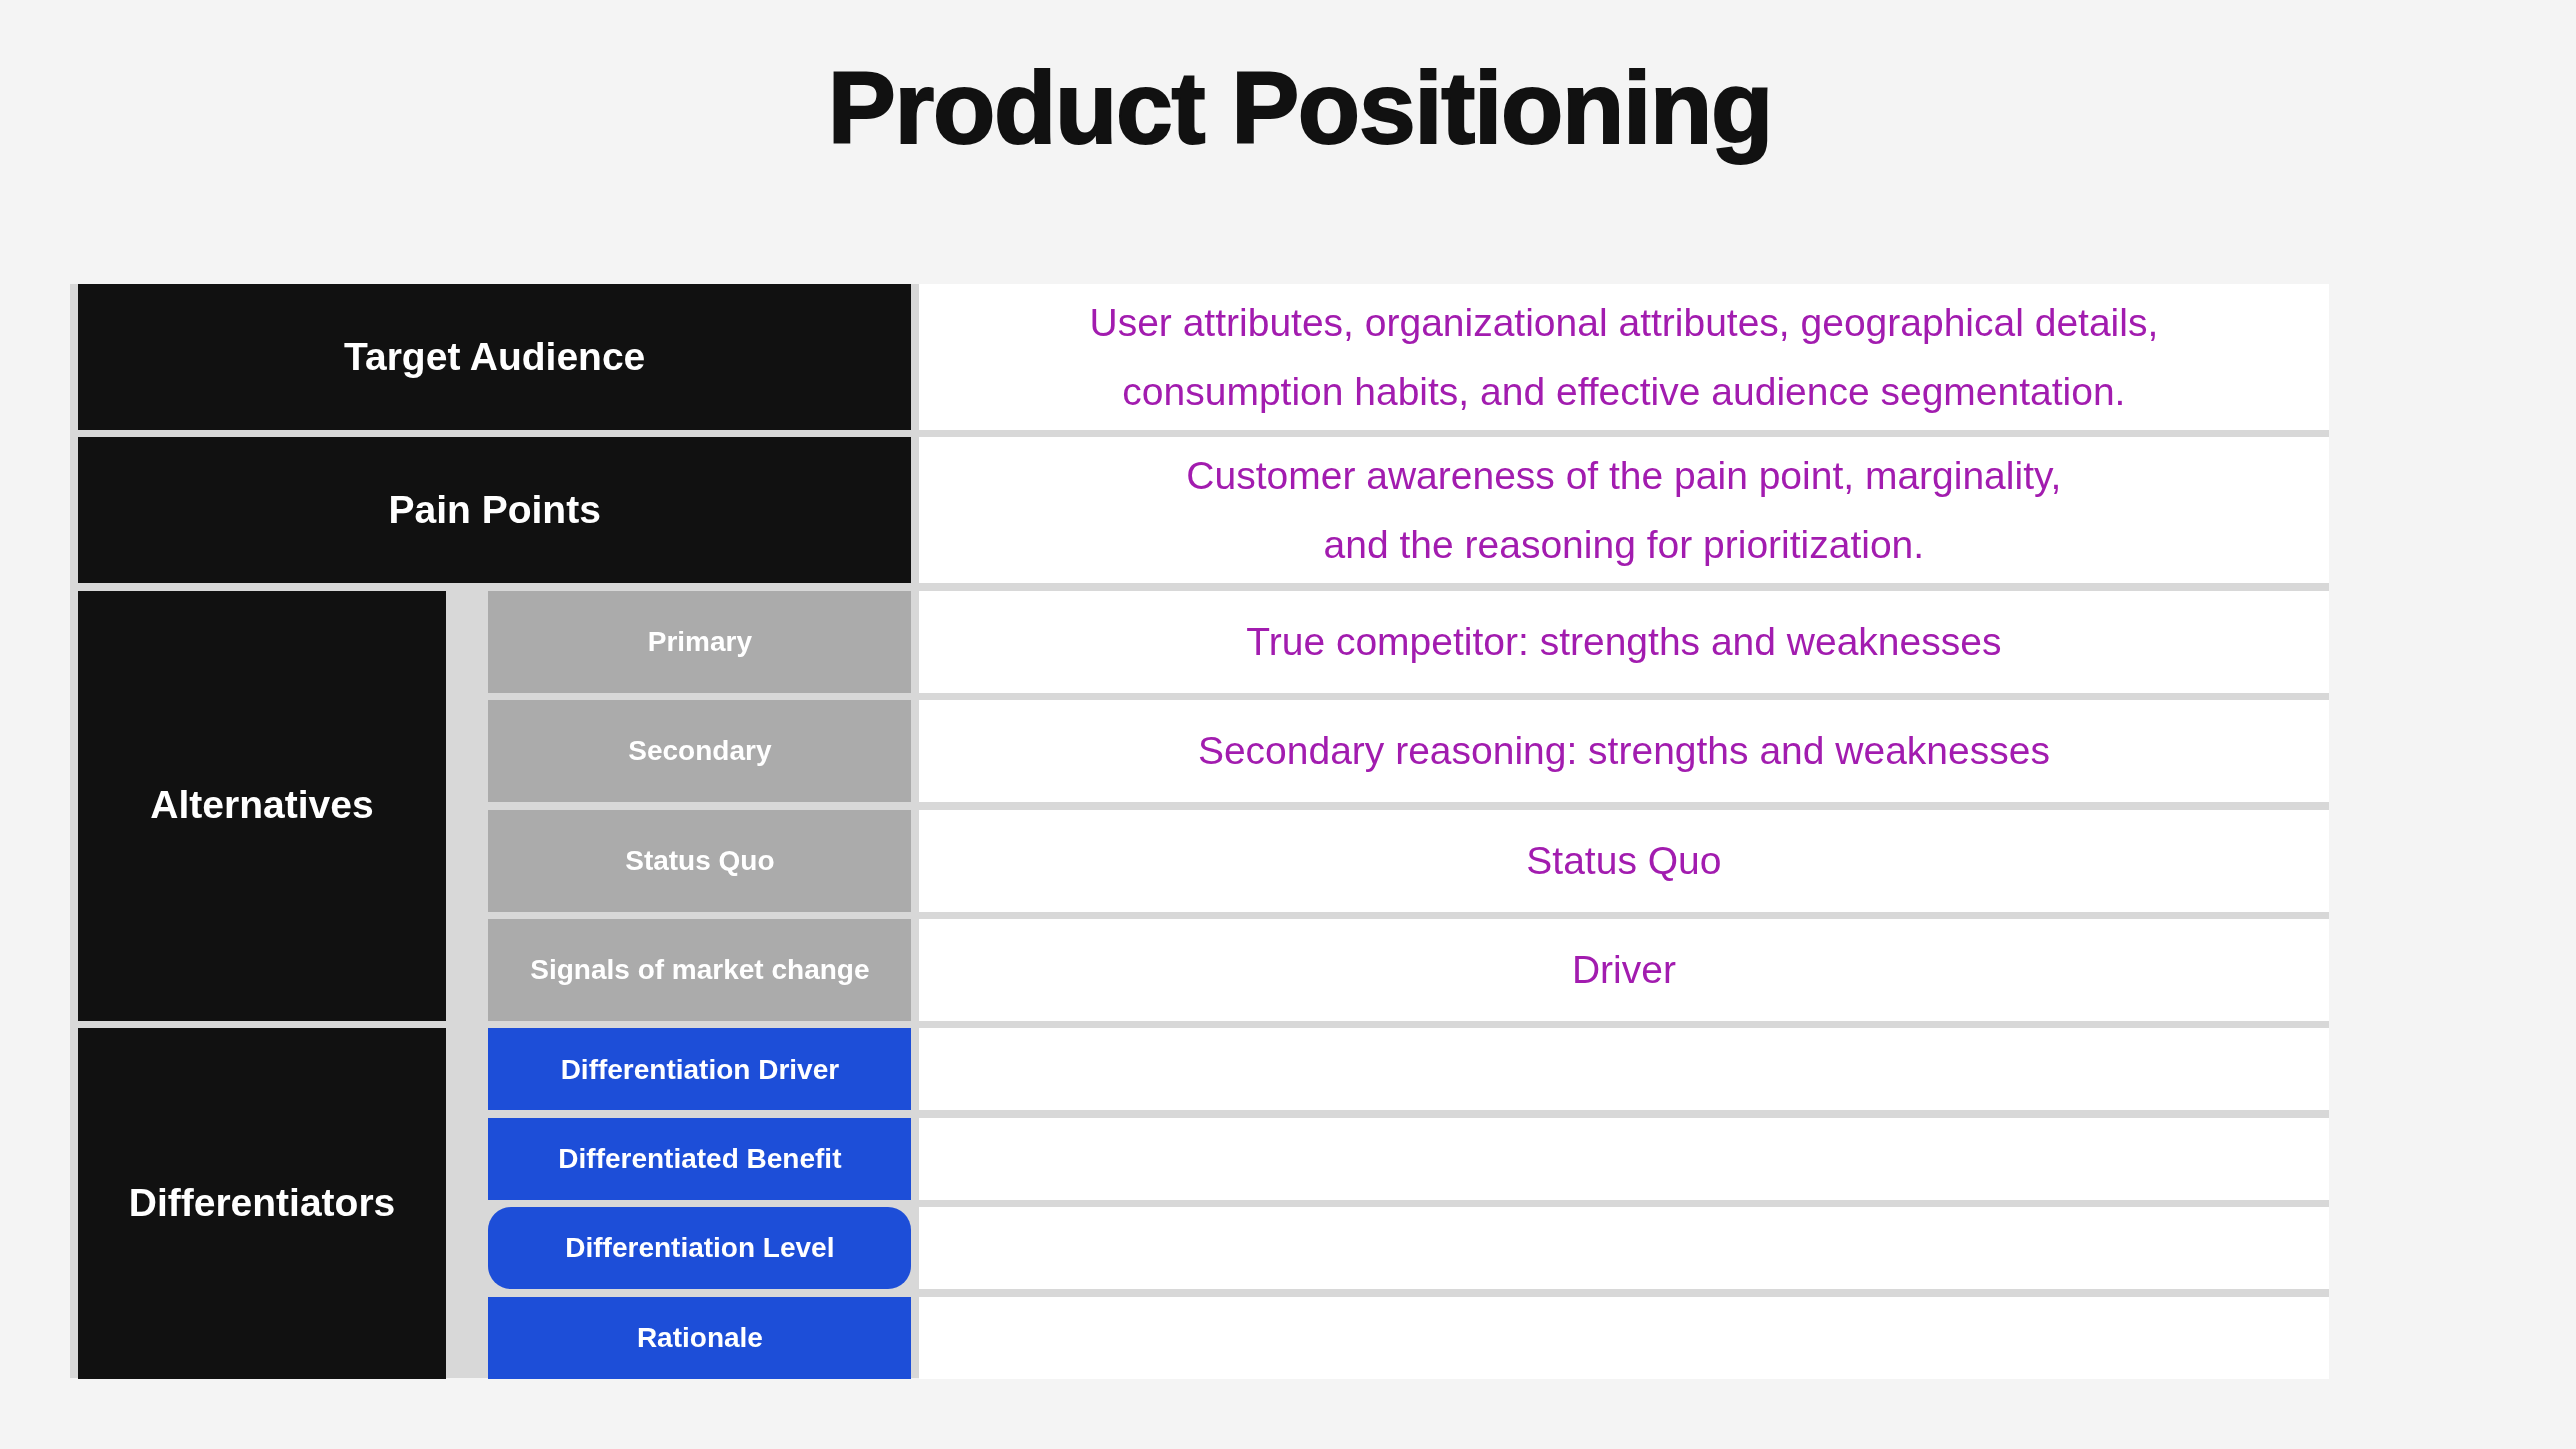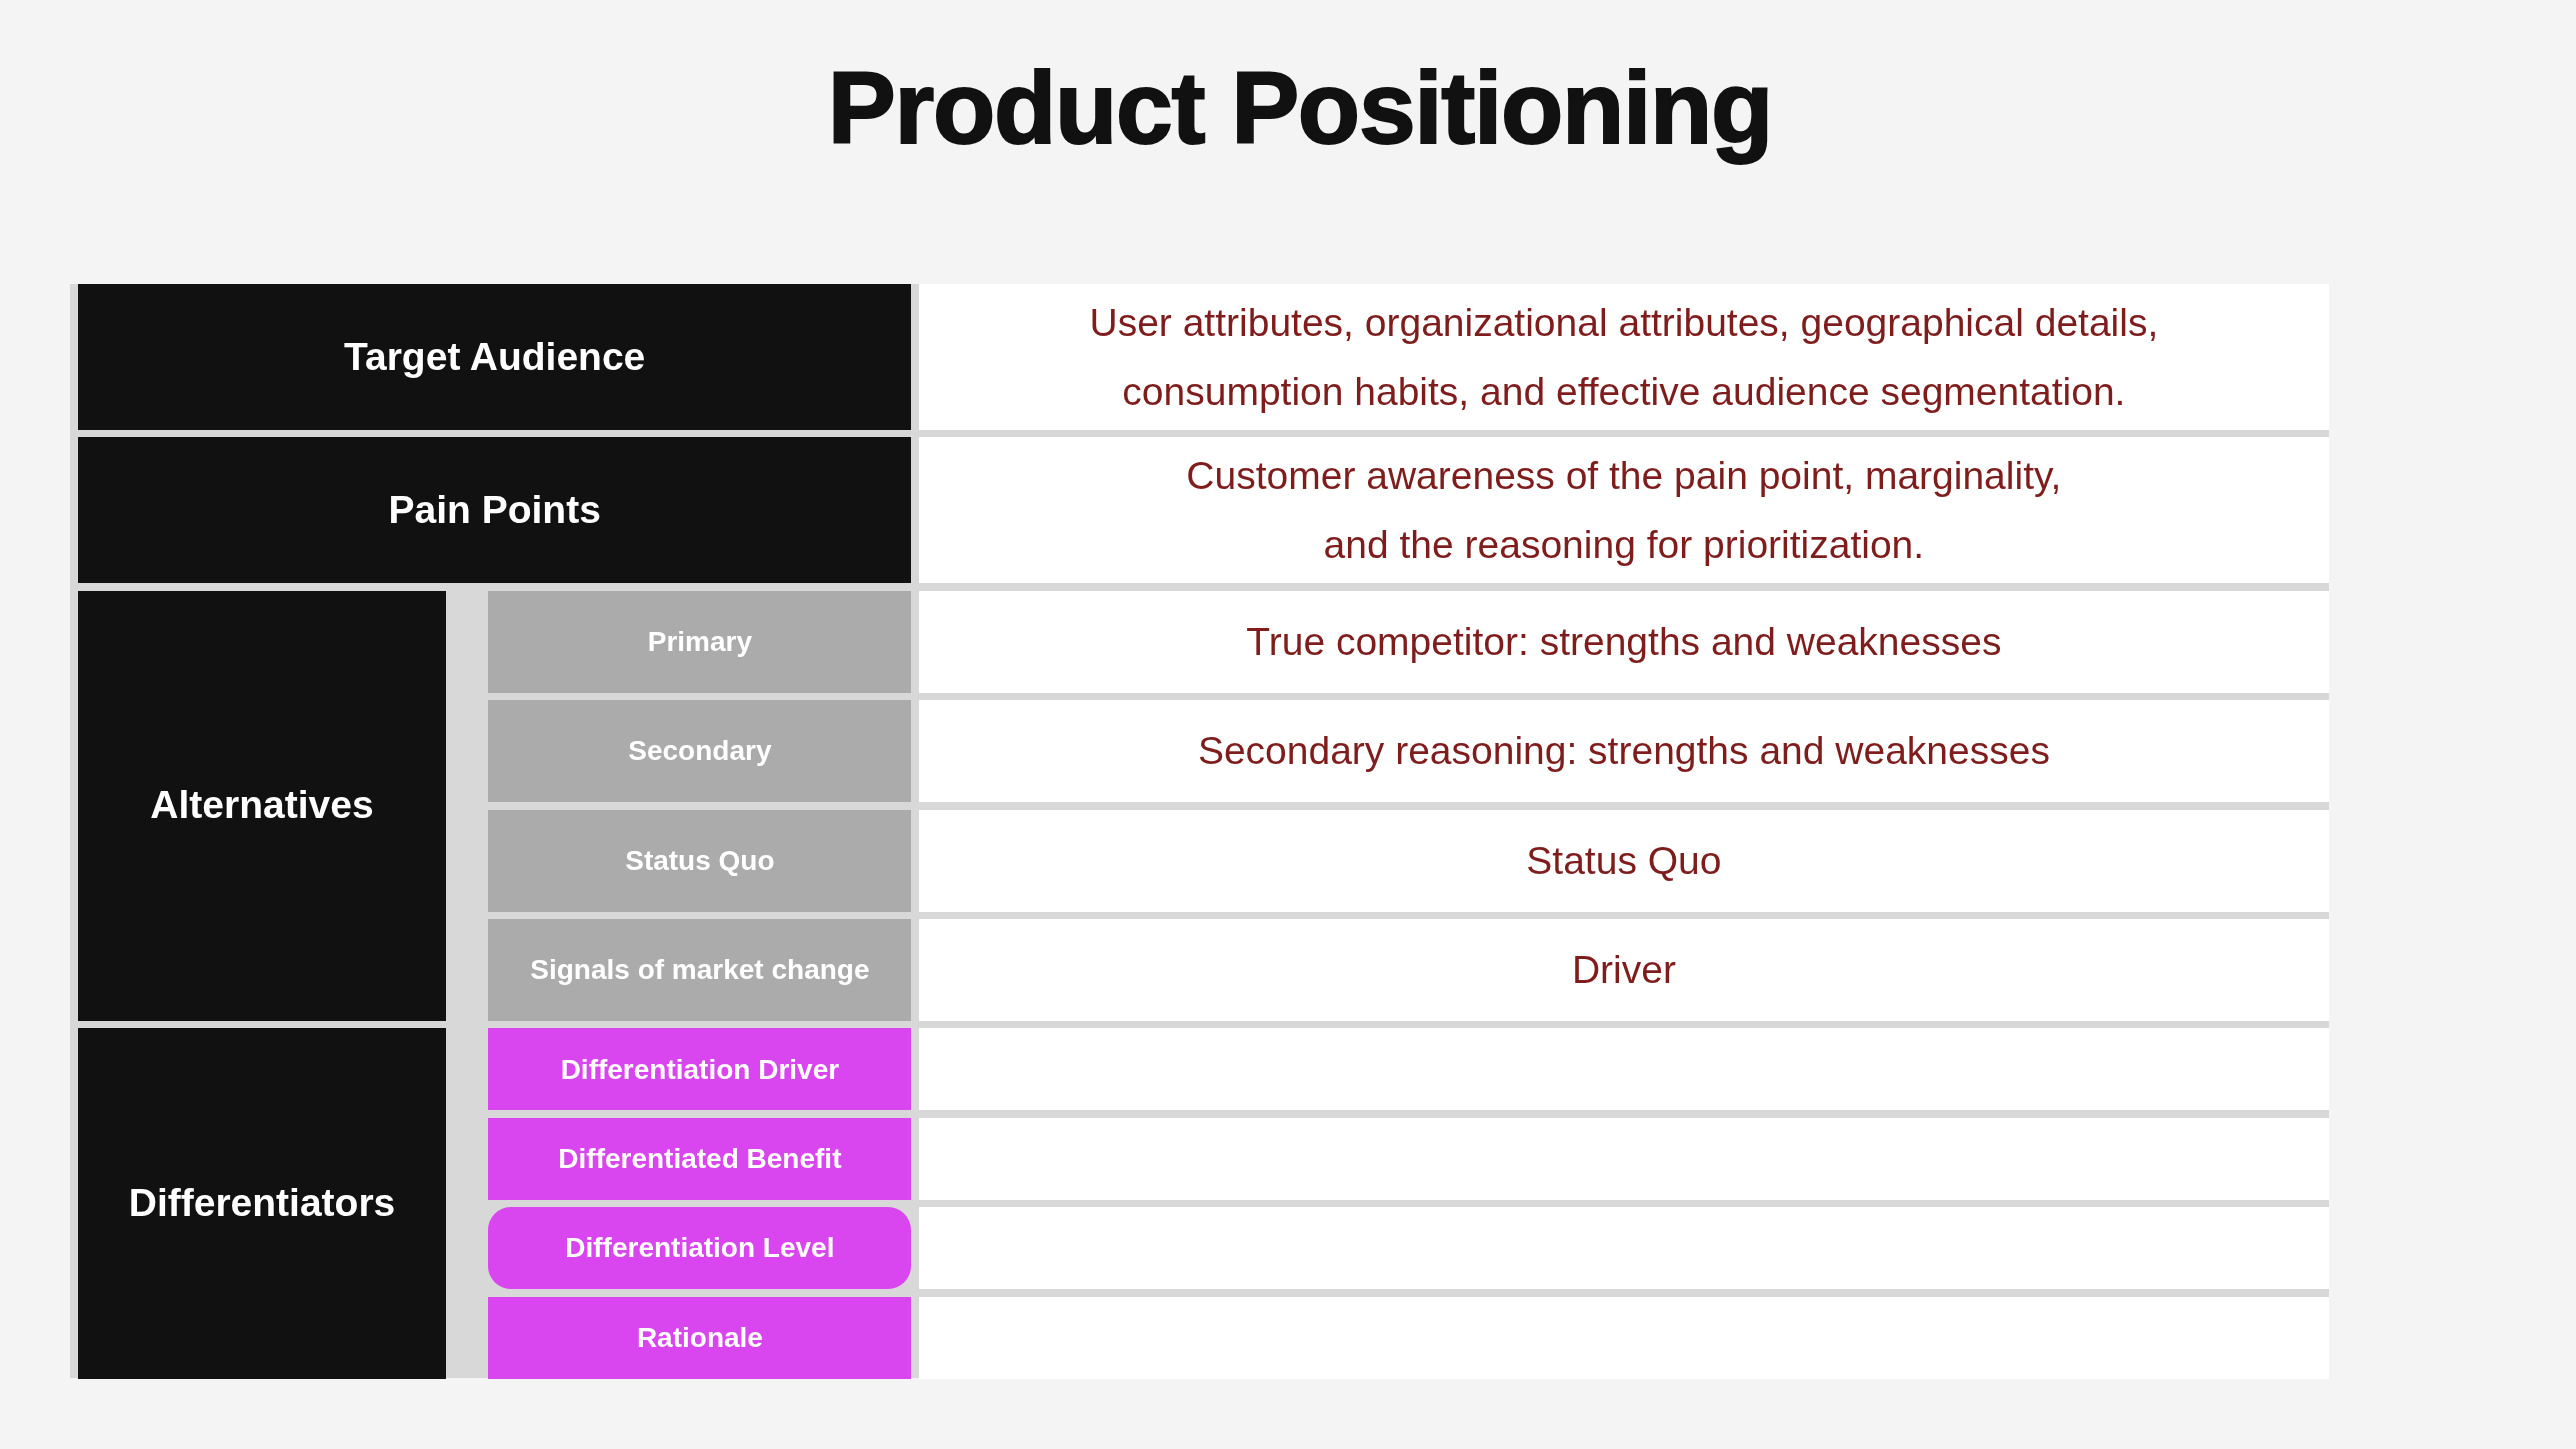--- a/index.html
+++ b/index.html
@@ -59,24 +59,24 @@
   }
   .c-sub {
     color: #FFFFFF;
     font-weight: bold;
     font-size: 28px;
     line-height: 1.2;
     padding: 0 13.4px;
     margin-left: 35px;
   }
   .c-gray { background: #ABABAB; }
-  .c-blue { background: #d946ef; text-align: right; }
+  .c-blue { background: #1d4ed8; text-align: right; }
   .c-content {
     background: #FFFFFF;
-    color: #7f1d1d;
+    color: #a21caf;
     font-size: 39px;
     line-height: 1.78;
     white-space: pre-line;
     padding: 0 27px;
   }
 </style>
 </head>
 <body>
 
 <div class="stage">

